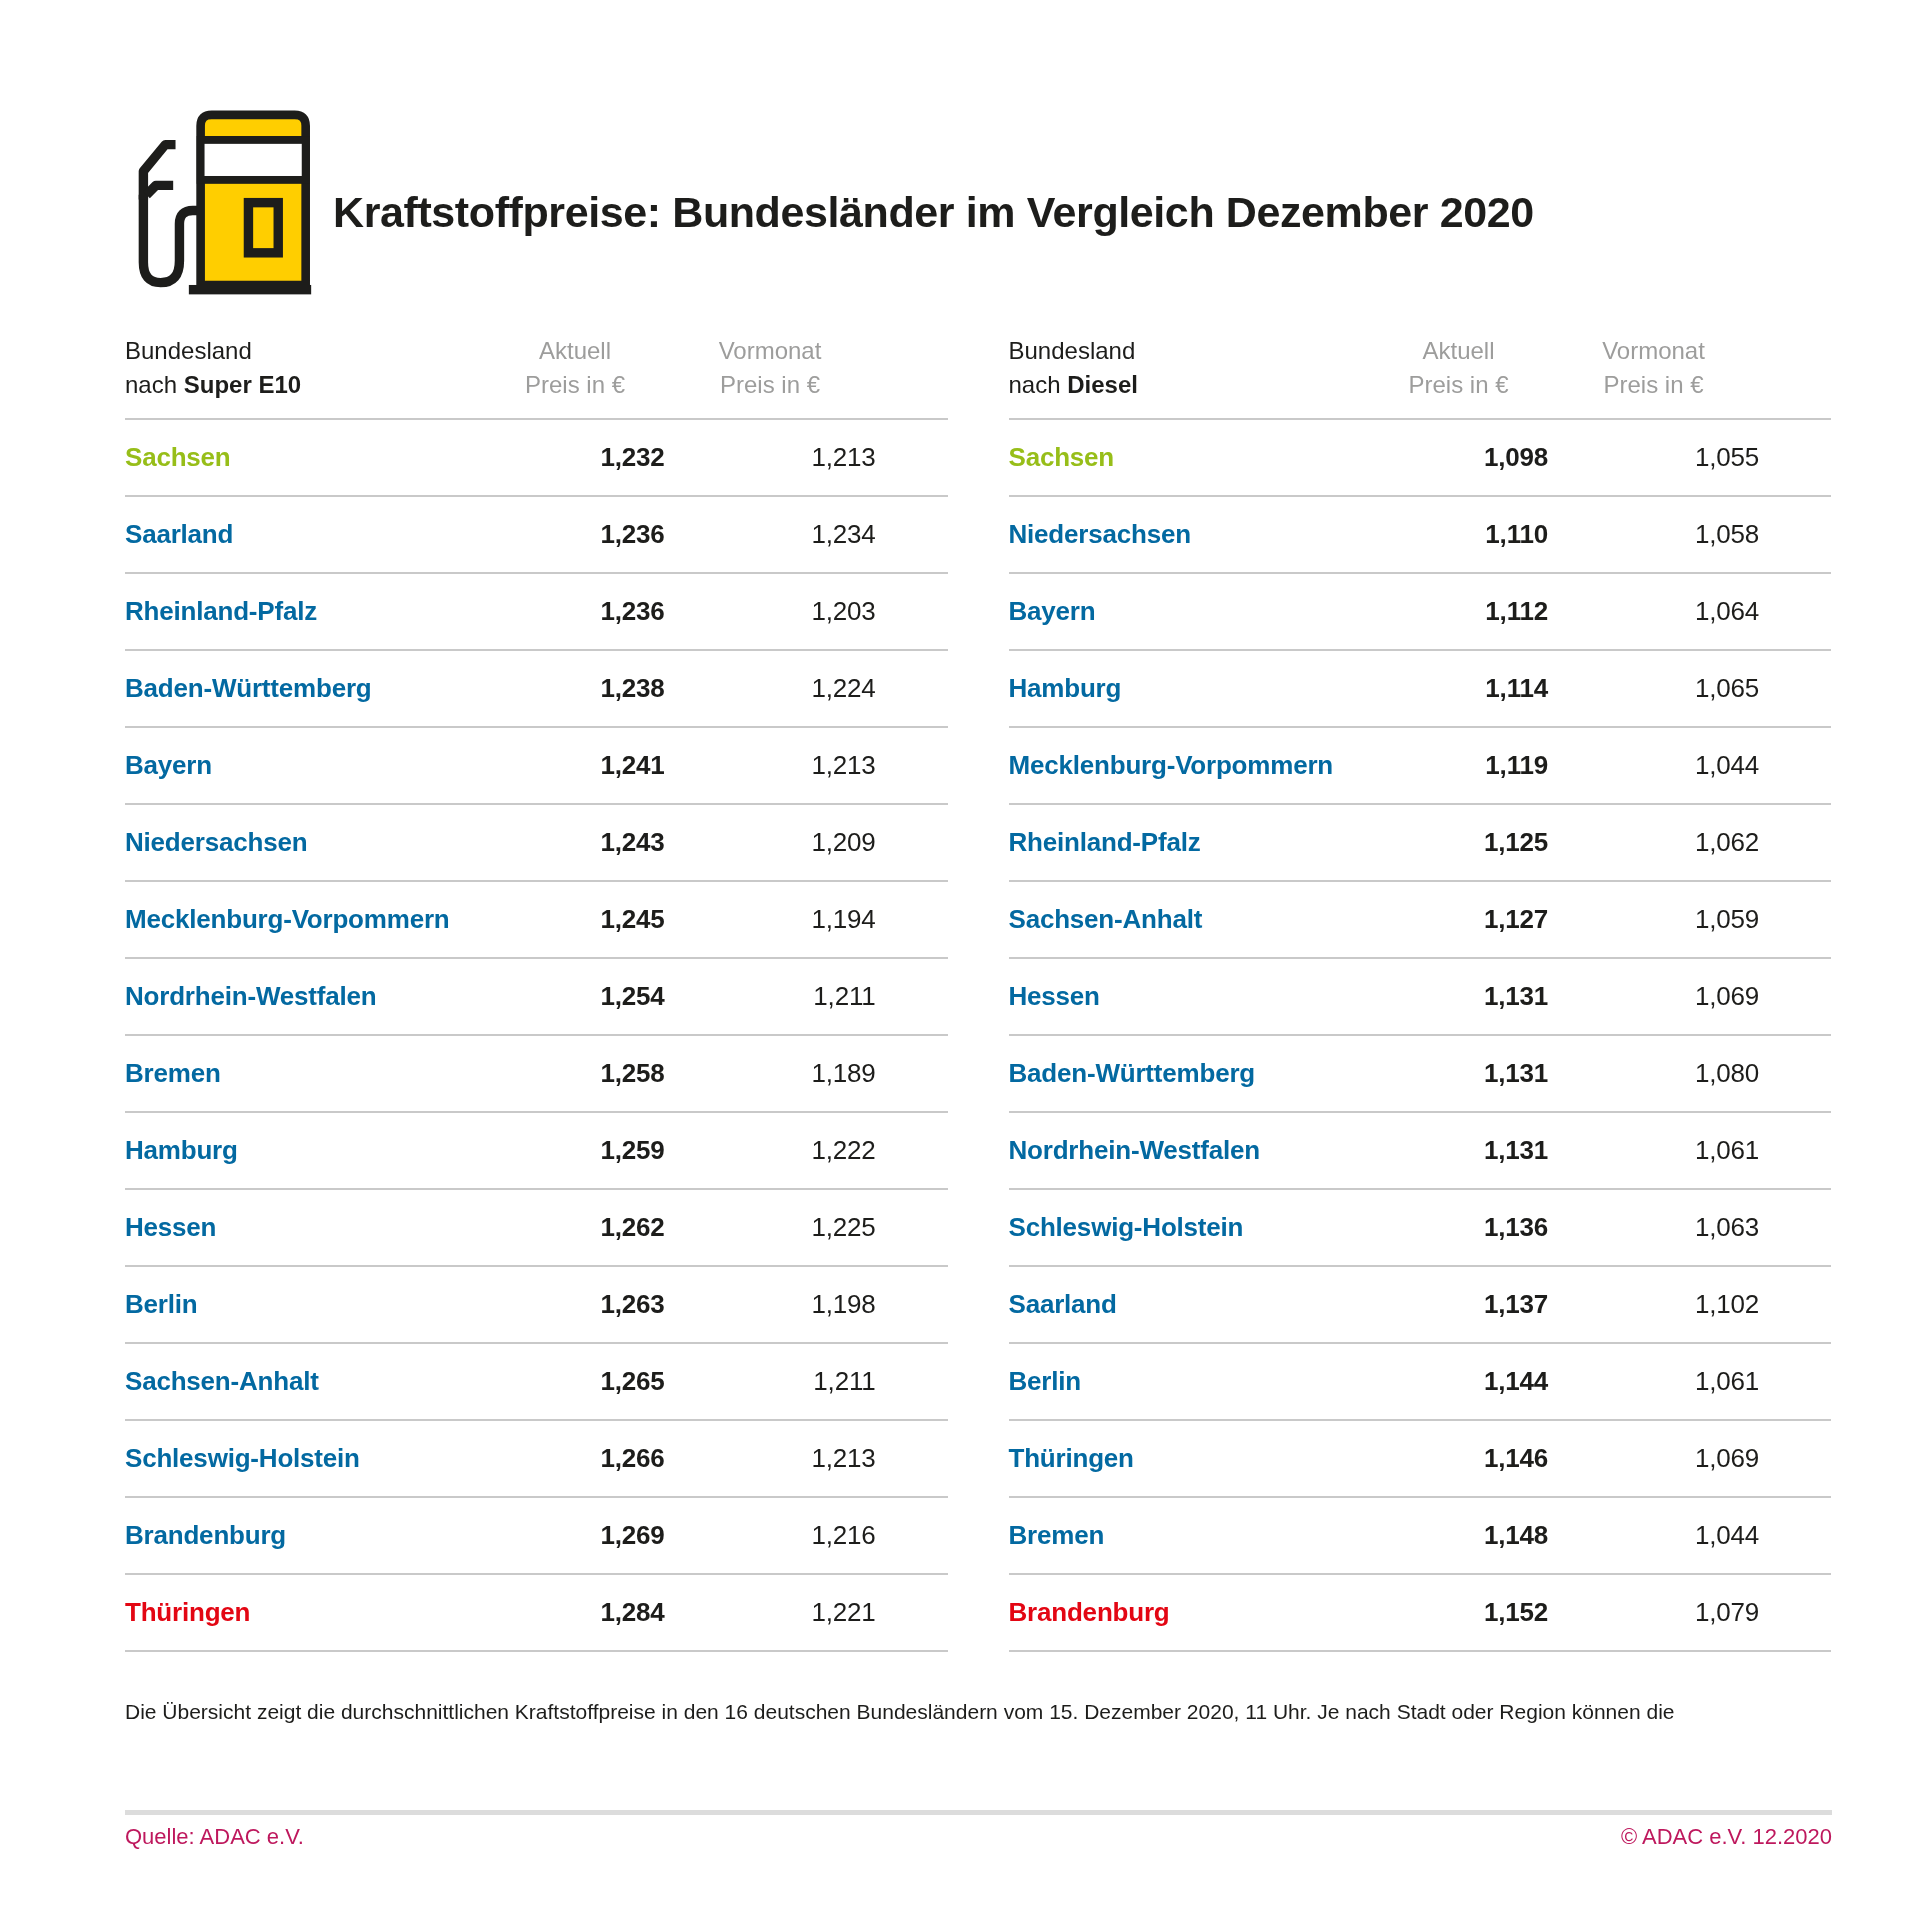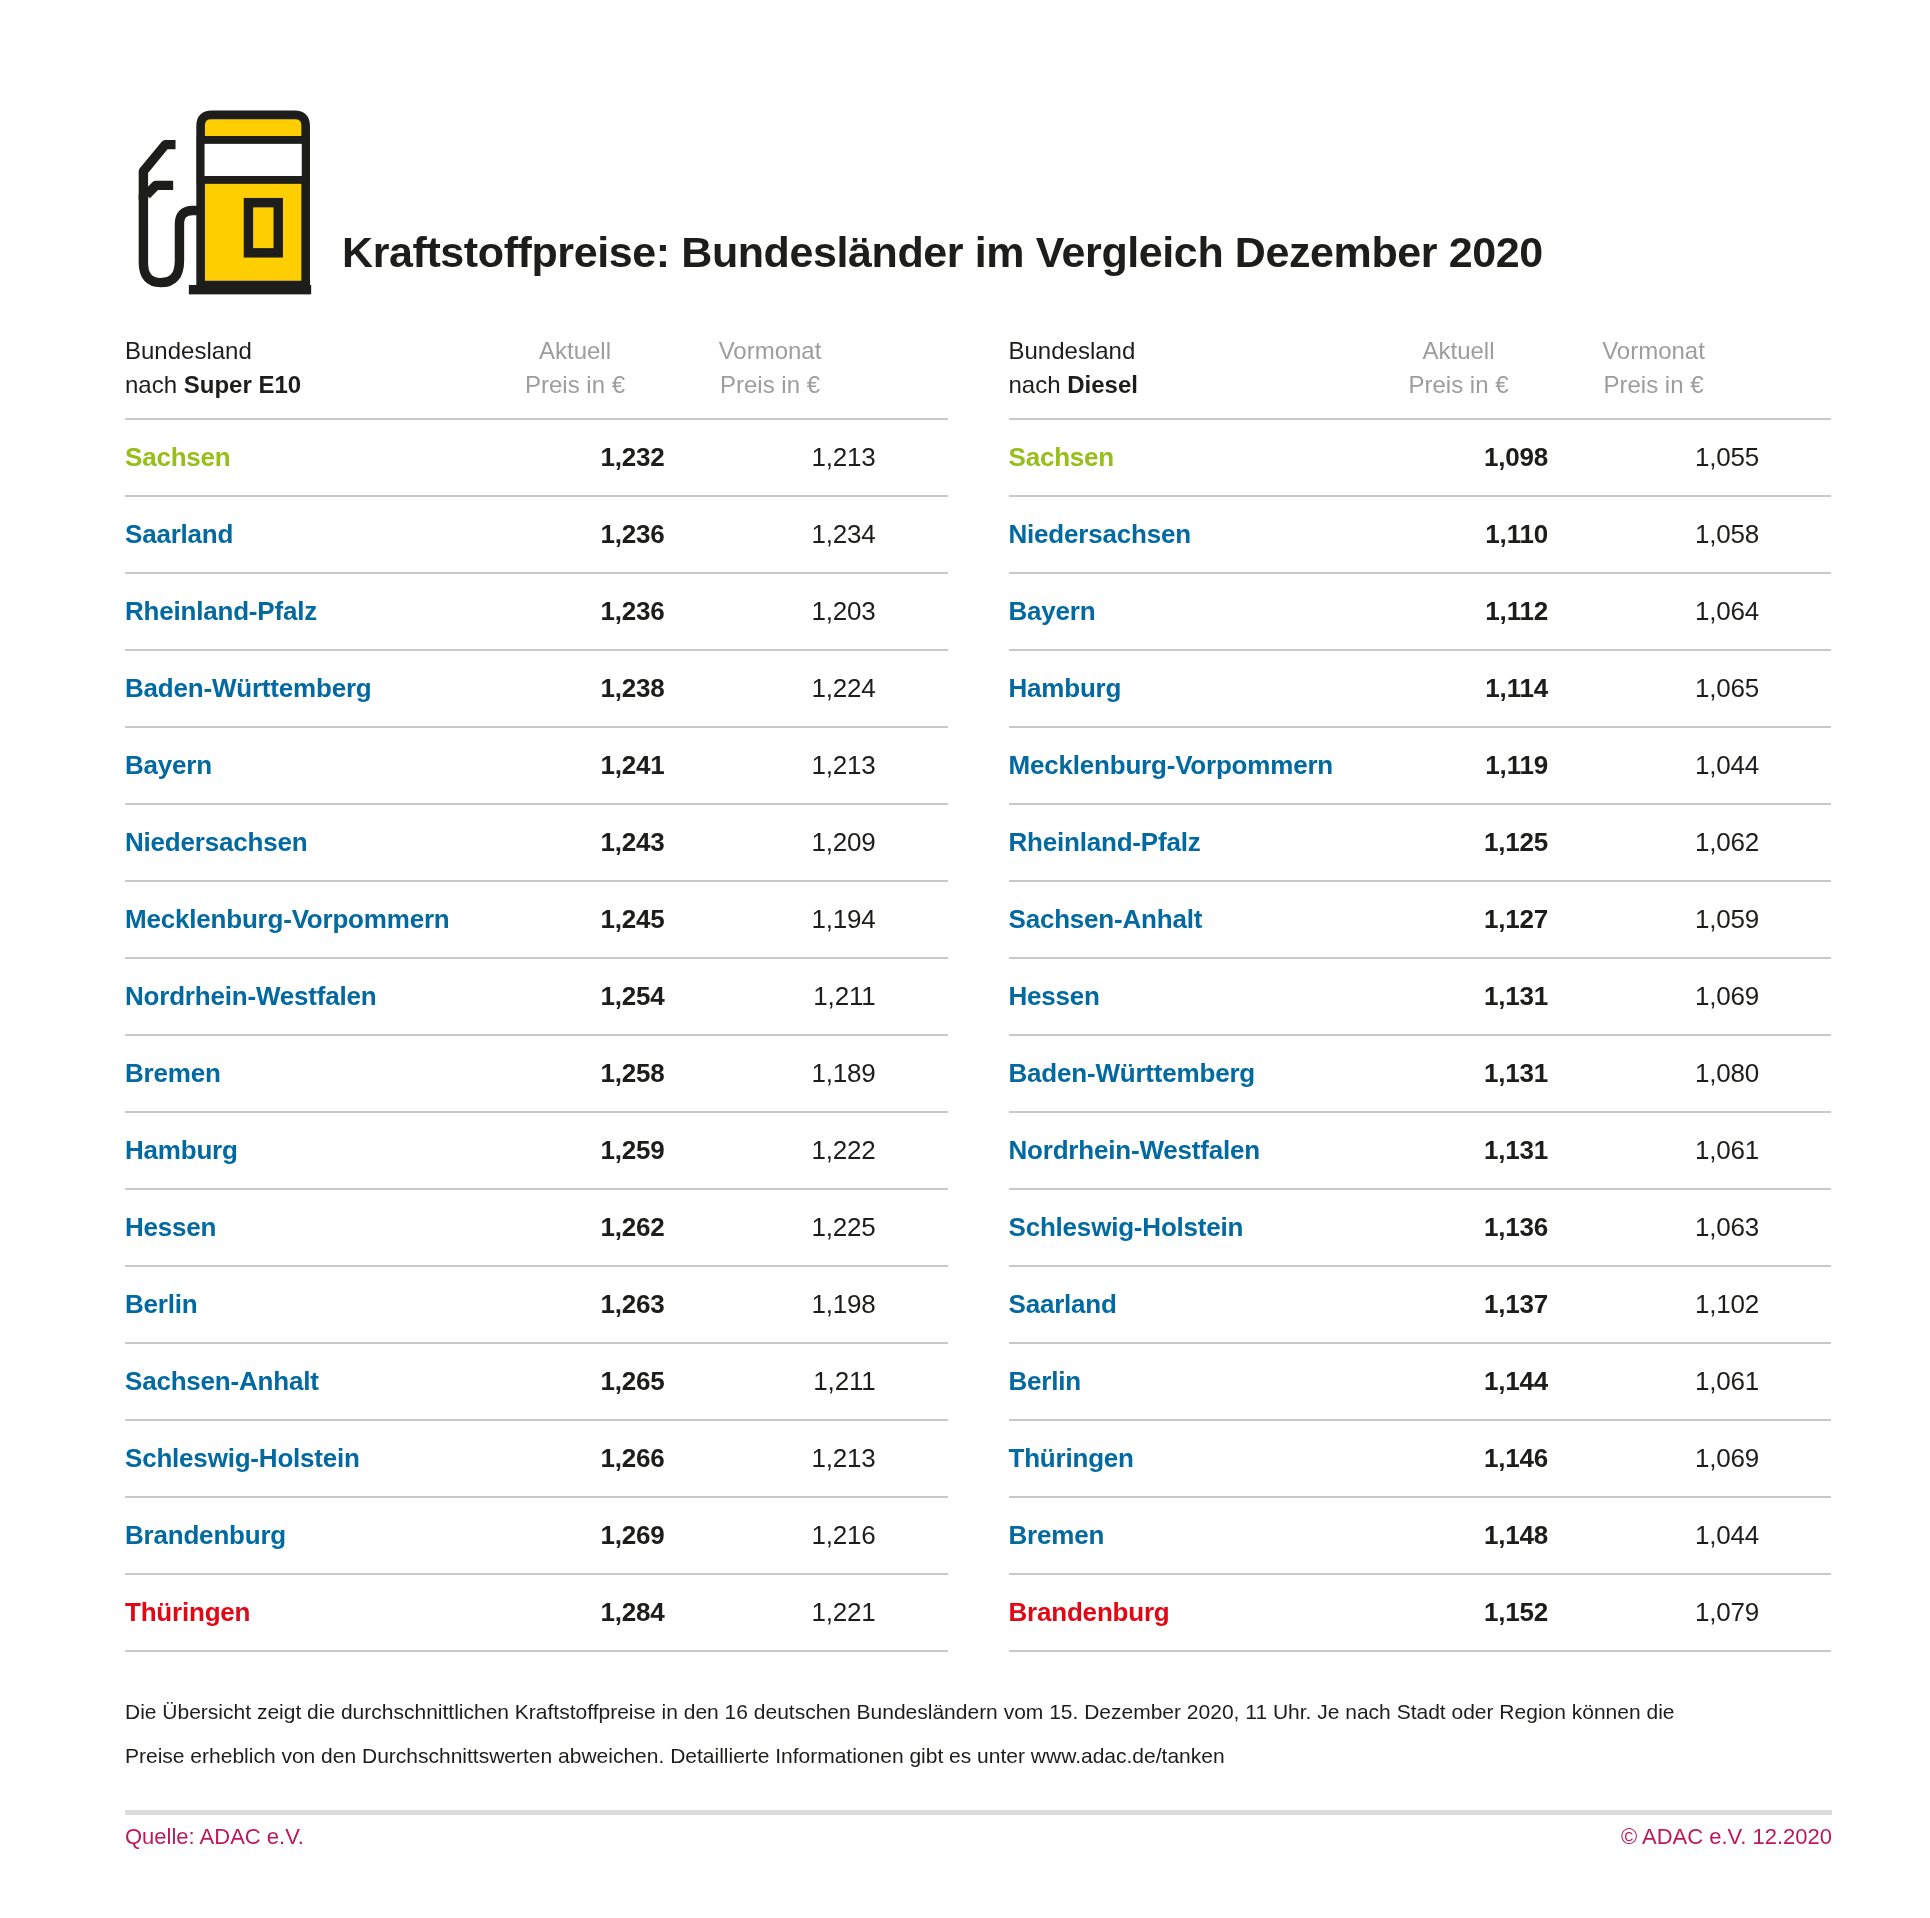--- a/index.html
+++ b/index.html
@@ -8,21 +8,21 @@
     background: #ffffff;
     font-family: "Liberation Sans", sans-serif;
     color: #1d1d1b;
     position: relative;
     overflow: hidden;
   }
 
   
   .brand {
     position: absolute; left: 123px; top: 107px;
-    display: flex; align-items: flex-end; gap: 23px;
+    display: flex; align-items: center; gap: 14px;
   }
   .brand .pump { flex: 0 0 auto; }
   .title {
     font-size: 43px; font-weight: 700; letter-spacing: -0.4px;
     margin-top: 40px; white-space: nowrap; color: #1d1d1b;
   }
 
   
   .tables {
     position: absolute; left: 125px; top: 331px;
@@ -324,21 +324,20 @@
         <div class="cell vormonat">1,079</div>
       </div>
     </div>
 
   </section>
 
 </div>
 
 <div class="footnote">
   <div>Die Übersicht zeigt die durchschnittlichen Kraftstoffpreise in den 16 deutschen Bundesländern vom 15. Dezember 2020, 11 Uhr. Je nach Stadt oder Region können die</div>
-  <div>Preise erheblich von den Durchschnittswerten abweichen. Detaillierte Informationen gibt es unter www.adac.de/tanken</div>
 </div>
 
 <div class="footer-rule"></div>
 <div class="footer">
   <span>Quelle: ADAC e.V.</span>
   <span>© ADAC e.V. 12.2020</span>
 </div>
 
 
 </body></html>

